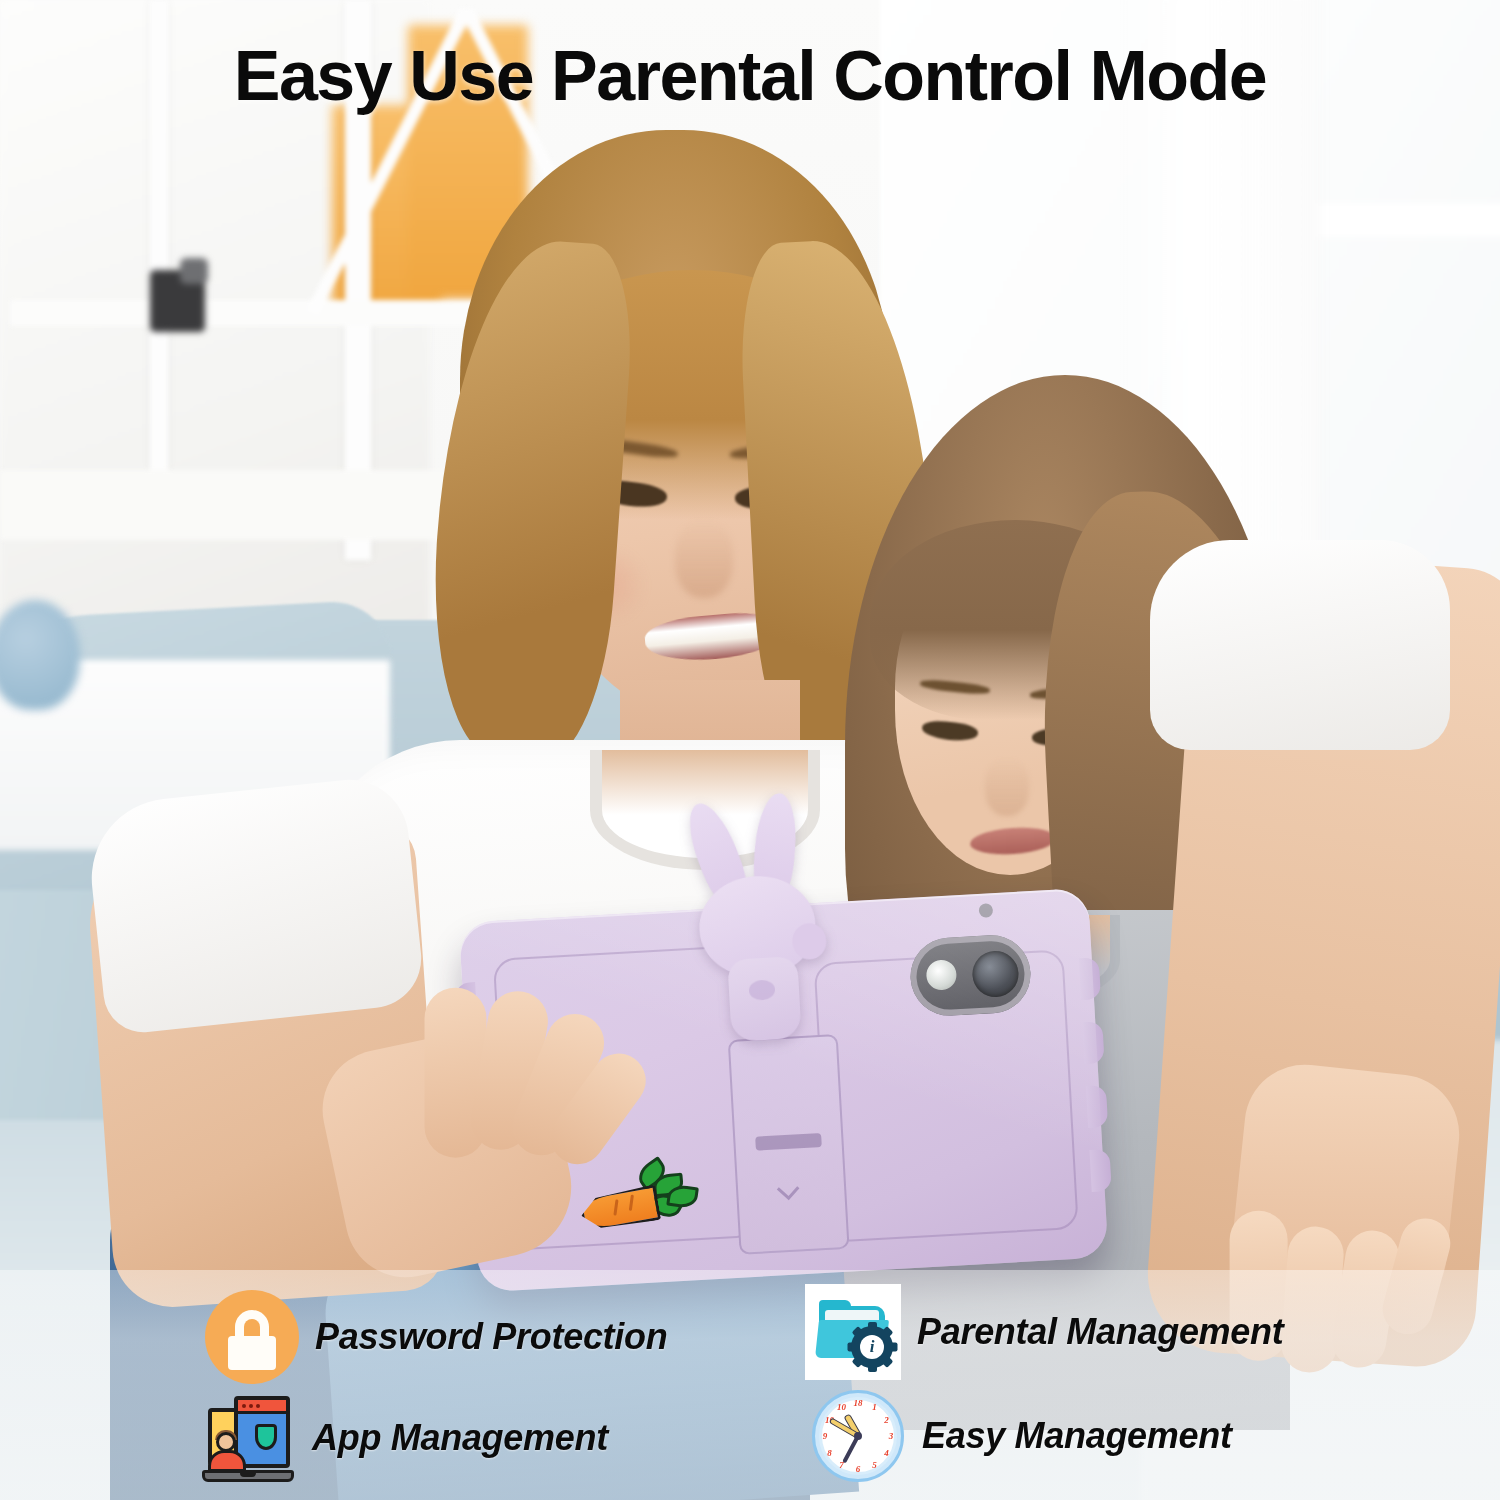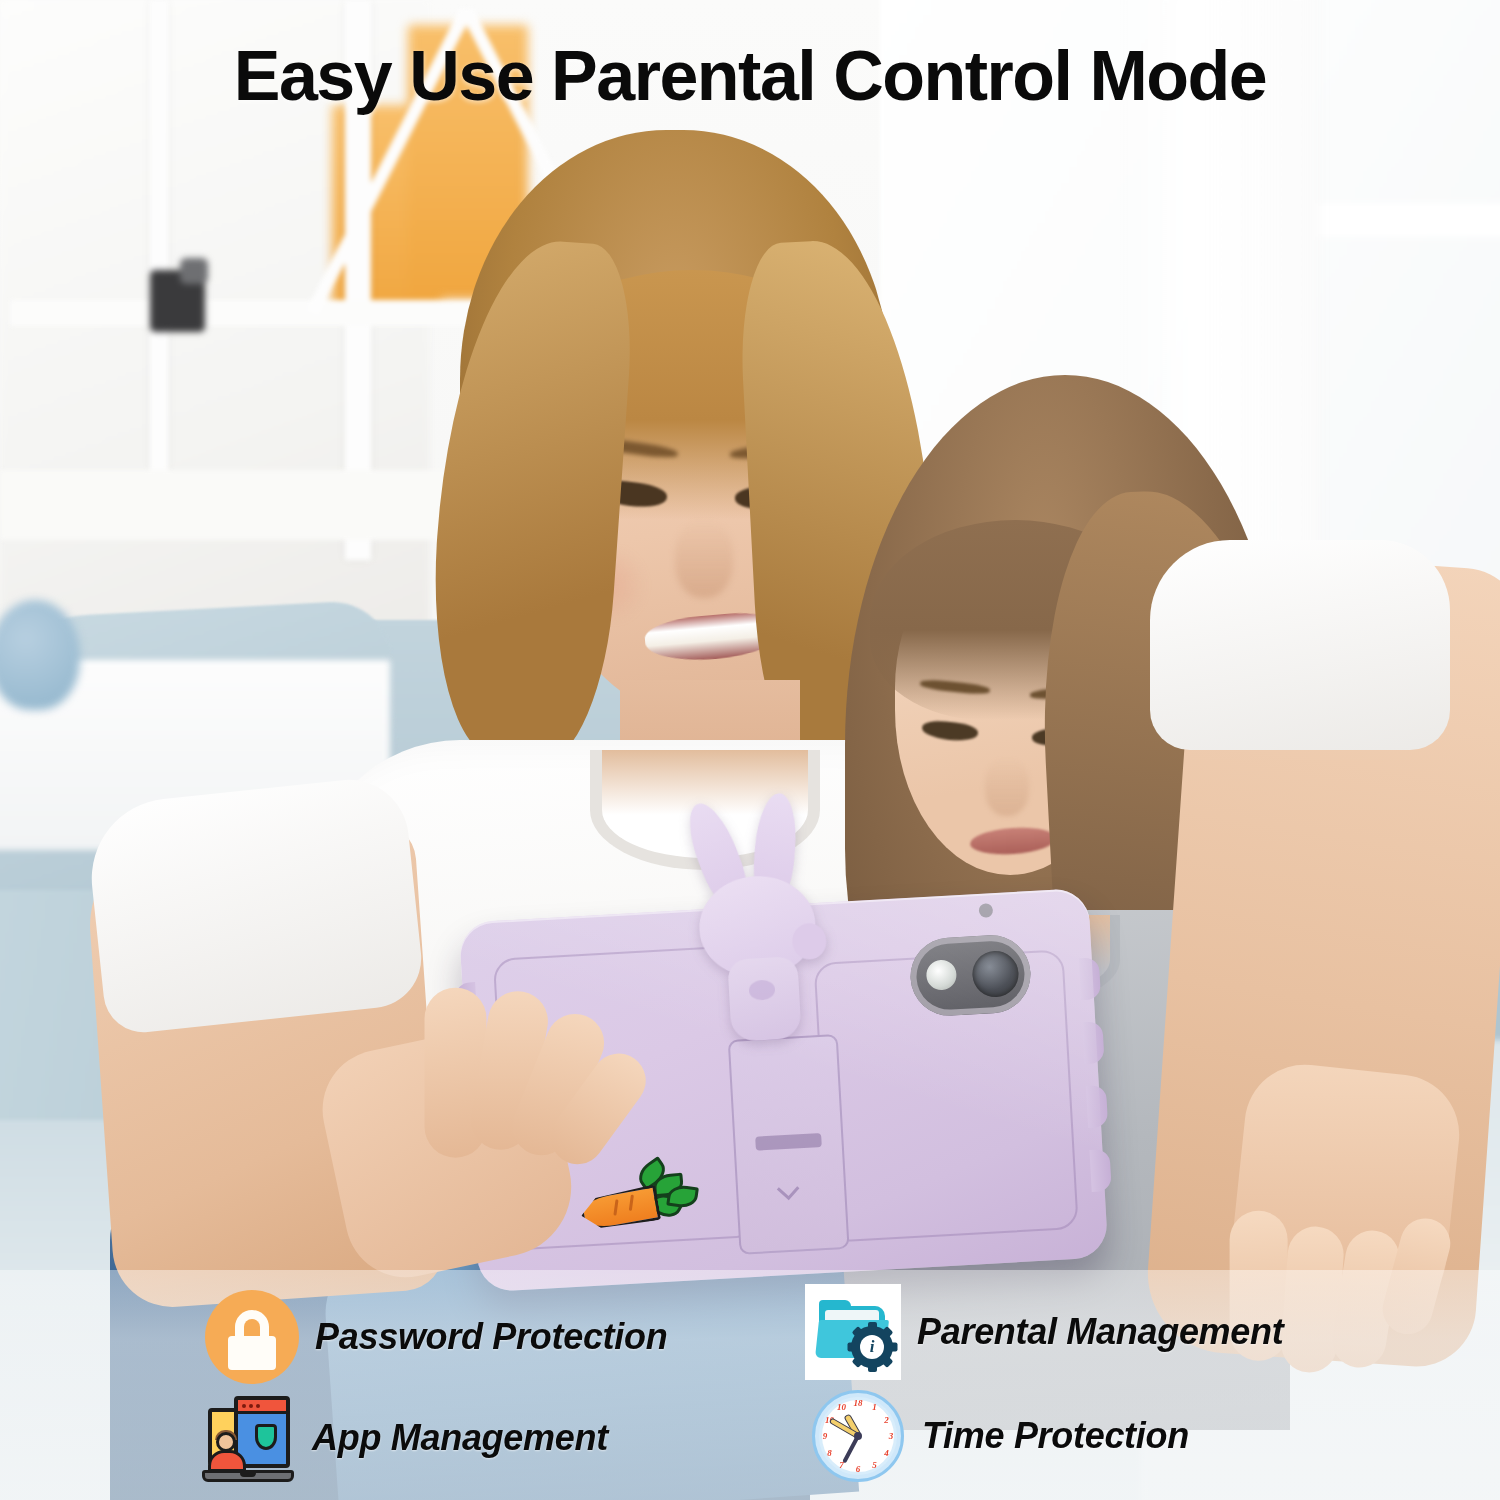--- a/index.html
+++ b/index.html
@@ -868,17 +868,17 @@
             <span class="clk-num" style="left: 13.4212px; top: 59.5px;">8</span>
             <span class="clk-num" style="left: 9px; top: 43px;">9</span>
             <span class="clk-num" style="left: 13.4212px; top: 26.5px;">10</span>
             <span class="clk-num" style="left: 25.5px; top: 14.4212px;">10</span>
           </div>
         <div class="clk-hand hour" id="clk-hour" style="transform: rotate(330deg);"></div>
         <div class="clk-hand min" id="clk-min" style="transform: rotate(300deg);"></div>
         <div class="clk-hand sec" id="clk-sec" style="transform: rotate(208deg);"></div>
         <div class="clk-pin"></div>
       </div>
-      <div class="f-label">Time Protection</div>
+      <div class="f-label">Easy Management</div>
     </div>
 
   </div>
 </div>
 
 </body></html>

